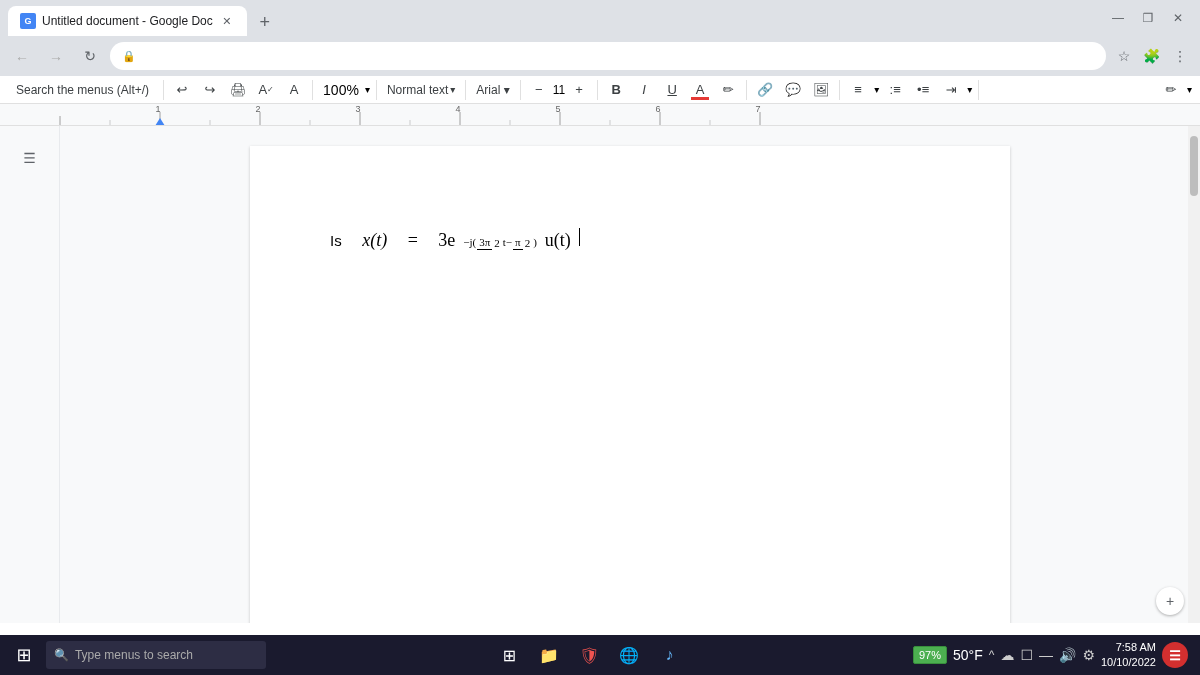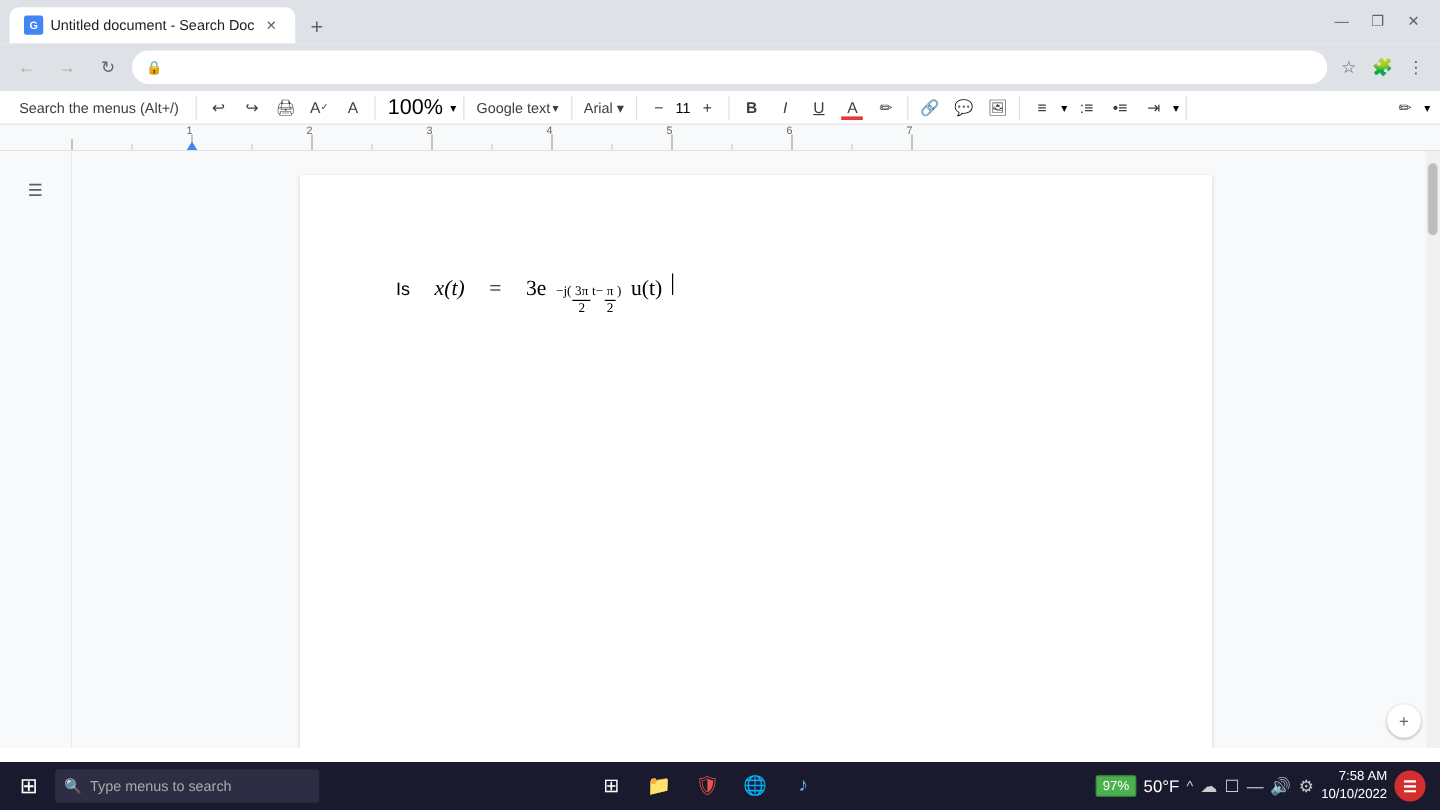--- a/index.html
+++ b/index.html
@@ -26,21 +26,21 @@
     .url-text { flex: 1; }
     .address-icons { display: flex; gap: 4px; align-items: center; }
     .addr-icon { width: 24px; height: 24px; display: flex; align-items: center; justify-content: center; font-size: 14px; color: #5f6368; cursor: pointer; border-radius: 50%; }
 
     
     .toolbar { background: #fff; height: 28px; border-bottom: 1px solid #e0e0e0; display: flex; align-items: center; padding: 0 8px; gap: 4px; }
     .toolbar-btn { height: 26px; padding: 0 8px; border-radius: 3px; display: flex; align-items: center; gap: 4px; font-size: 12px; color: #3c4043; cursor: pointer; border: none; background: none; white-space: nowrap; }
     .toolbar-sep { width: 1px; height: 20px; background: #e0e0e0; margin: 0 2px; }
     .toolbar-spacer { flex: 1; }
     .zoom-group { display: flex; align-items: center; gap: 2px; }
-    .zoom-val { font-size: 18px; padding: 0 4px; }
+    .zoom-val { font-size: 14px; padding: 0 4px; }
     .style-select { font-size: 12px; padding: 2px 4px; border: none; background: none; cursor: pointer; color: #3c4043; display: flex; align-items: center; gap: 2px; }
     .font-select { font-size: 12px; padding: 2px 4px; border: none; background: none; cursor: pointer; color: #3c4043; }
     .font-size-group { display: flex; align-items: center; gap: 2px; font-size: 12px; }
     .fmt-btn { width: 24px; height: 24px; display: flex; align-items: center; justify-content: center; border-radius: 3px; cursor: pointer; font-size: 13px; color: #3c4043; }
     .fmt-btn.bold { font-weight: bold; }
     .fmt-btn.italic { font-style: italic; }
     .fmt-btn.underline { text-decoration: underline; }
     .caret-down { font-size: 10px; }
 
     
@@ -48,21 +48,21 @@
     .ruler-content { position: absolute; left: 0; top: 0; right: 0; bottom: 0; display: flex; align-items: center; }
     .sidebar-margin { width: 60px; background: #f8f9fa; border-right: 1px solid #e8eaed; display: flex; flex-direction: column; align-items: center; padding-top: 20px; gap: 8px; }
     .sidebar-icon { width: 24px; height: 24px; display: flex; align-items: center; justify-content: center; font-size: 14px; color: #5f6368; cursor: pointer; }
     .doc-area { flex: 1; overflow-y: auto; background: #f8f9fa; display: flex; justify-content: center; padding: 20px 0; position: relative; }
     .page { background: #fff; width: 760px; min-height: 480px; box-shadow: 0 1px 3px rgba(0,0,0,0.2); padding: 60px 80px; position: relative; }
     .page-content { font-size: 15px; color: #000; line-height: 1.6; }
     .math-line { font-family: 'Times New Roman', serif; font-size: 18px; margin: 20px 0; display: flex; align-items: baseline; gap: 8px; justify-content: flex-start; }
     .math-text { font-family: Arial, sans-serif; font-size: 15px; }
     .cursor-line { display: inline-block; width: 1px; height: 18px; background: #000; vertical-align: middle; animation: blink 1s infinite; }
     @keyframes blink { 0%,100%{opacity:1} 50%{opacity:0} }
-    .fraction { display: inline-flex; flex-direction: column; align-items: center; font-size: 11px; vertical-align: middle; margin: 0 1px; }
+    .fraction { display: inline-flex; flex-direction: row; align-items: center; font-size: 11px; vertical-align: middle; margin: 0 1px; }
     .frac-num { border-bottom: 1px solid #000; padding: 0 2px; line-height: 1.2; }
     .frac-den { padding: 0 2px; line-height: 1.2; }
     .superscript { vertical-align: super; font-size: 11px; display: inline-flex; align-items: baseline; }
 
     
     .taskbar { background: #1a1a2e; height: 40px; display: flex; align-items: center; padding: 0 4px; gap: 2px; position: fixed; bottom: 0; width: 1200px; }
     .start-btn { width: 40px; height: 36px; display: flex; align-items: center; justify-content: center; cursor: pointer; border-radius: 3px; }
     .taskbar-search { display: flex; align-items: center; background: #2d2d44; border-radius: 3px; height: 28px; padding: 0 8px; gap: 6px; min-width: 220px; cursor: text; }
     .taskbar-search-icon { color: #aaa; font-size: 12px; }
     .taskbar-search-text { color: #aaa; font-size: 12px; }
@@ -83,21 +83,21 @@
   </style>
 </head>
 <body>
 
 <div class="browser-chrome">
   <div class="tab-bar">
     <div class="tab">
       <div class="tab-favicon">
         <span>G</span>
       </div>
-      <span class="tab-title">Untitled document - Search Doc</span>
+      <span class="tab-title">Untitled document - Google Doc</span>
       <span class="tab-close">✕</span>
     </div>
     <div class="tab-new">+</div>
   </div>
   <div class="window-controls">
     <div class="win-btn">—</div>
     <div class="win-btn">❐</div>
     <div class="win-btn">✕</div>
   </div>
 </div>
@@ -126,21 +126,21 @@
   <div class="fmt-btn">🖨</div>
   <div class="fmt-btn">A<sub style="font-size:8px">✓</sub></div>
   <div class="fmt-btn">A</div>
   <div class="toolbar-sep"></div>
   <div class="zoom-group">
     <span class="zoom-val">100%</span>
     <span class="caret-down">▾</span>
   </div>
   <div class="toolbar-sep"></div>
   <div class="style-select">
-    <span>Google text</span>
+    <span>Normal text</span>
     <span class="caret-down">▾</span>
   </div>
   <div class="toolbar-sep"></div>
   <div class="font-select">
     <span>Arial</span>
     <span> ▾</span>
   </div>
   <div class="toolbar-sep"></div>
   <div class="font-size-group">
     <div class="fmt-btn">−</div>

